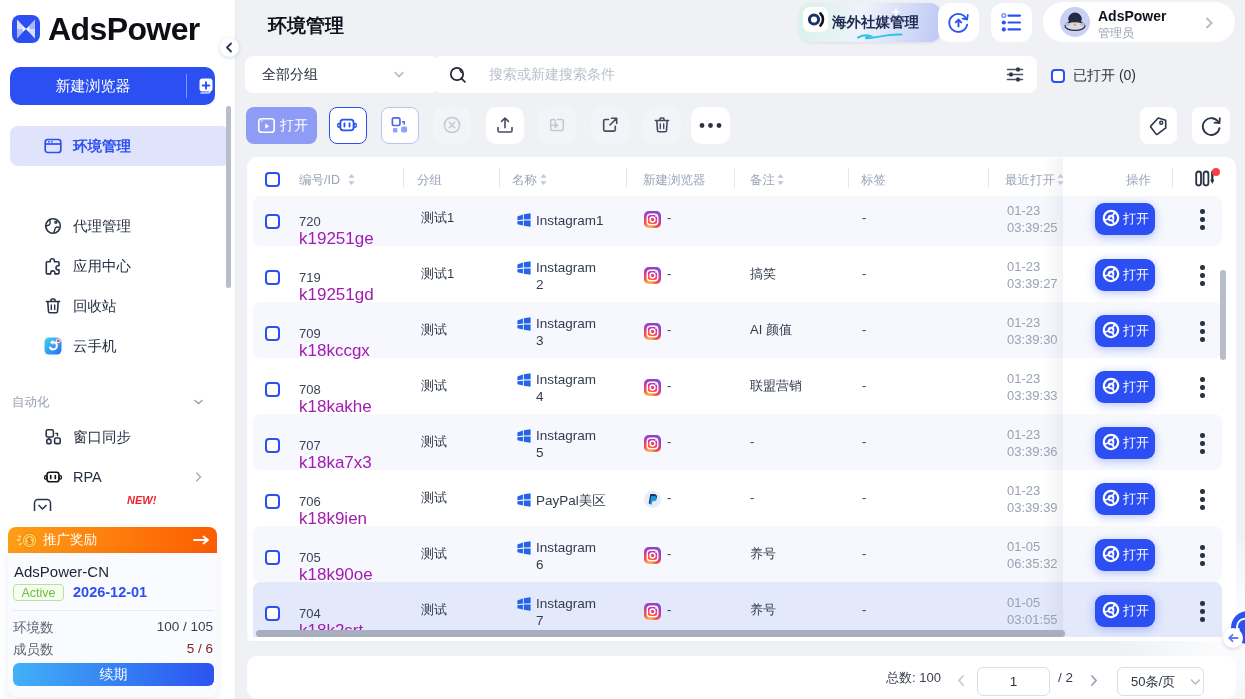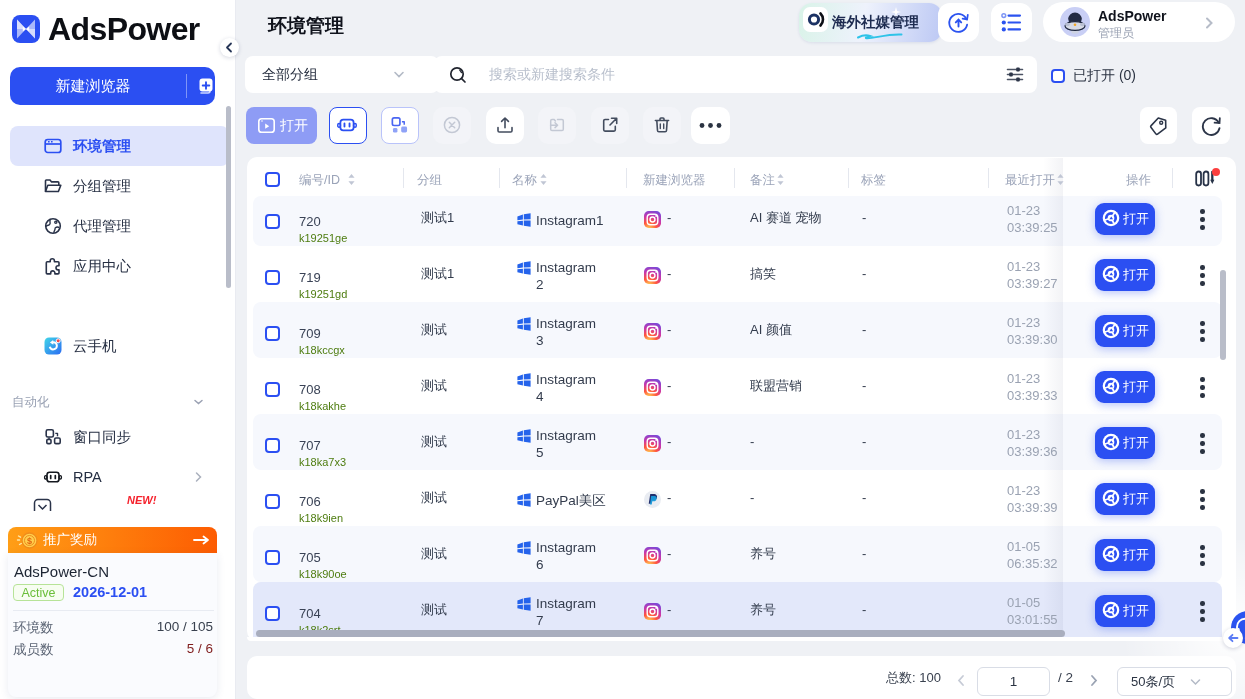--- a/index.html
+++ b/index.html
@@ -29,21 +29,21 @@
 
 .tbtn{position:absolute;top:107px;width:38px;height:37px;border-radius:10px;background:#f3f4f8}
 
 #card{left:247px;top:157px;width:989px;height:484px;border-radius:10px;background:#fff}
 .hdr{position:absolute;top:172px;font-size:12.5px;color:#9aa3b8}
 .hdv{position:absolute;top:168px;width:1px;height:20px;background:#e4e7ee}
 .stripe{position:absolute;left:253px;width:969px;border-radius:8px;background:#f6f8fd}
 .row{position:absolute;left:247px;width:989px;height:56px}
 .cbx{position:absolute;width:15px;height:15px;border:2px solid #2b4ff2;border-radius:4px;background:#fff}
 .c1{position:absolute;left:52px;top:23px;font-size:13px;color:#3a4356;line-height:17px}
-.c1 .sub{color:#4d7c0f;font-size:11px}
+.c1 .sub{color:#a21caf;font-size:17px}
 .c2{position:absolute;left:174px;top:0;height:56px;line-height:56px;font-size:13px;color:#333c4d}
 .nm{position:absolute;left:289px;font-size:13.5px;color:#333c4d;line-height:17px}
 .winic{position:absolute;left:270px;width:14px;height:14px}
 .pfic{position:absolute;left:397px;width:17px;height:17px}
 .pfdash{position:absolute;left:420px;top:0;height:56px;line-height:56px;font-size:13px;color:#333c4d}
 .rmk{position:absolute;left:503px;top:0;height:56px;line-height:56px;font-size:13px;color:#333c4d}
 .tg{position:absolute;left:615px;top:0;height:56px;line-height:56px;font-size:13px;color:#333c4d}
 .tm{position:absolute;left:760px;top:12px;font-size:13px;color:#9aa2b2;line-height:17px}
 .openbtn{position:absolute;left:848px;top:13px;width:60px;height:32px;border-radius:9px;background:#2b4ff2;color:#fff;box-shadow:0 2px 10px rgba(43,79,242,.35)}
 .openbtn span{position:absolute;left:28px;top:0;line-height:32px;font-size:13px}
@@ -87,40 +87,40 @@
     </div>
 
 <div class="mi on" style="top:126px">
       <svg class="ic" viewBox="0 0 20 20" fill="none" stroke="#2b4ff2" stroke-width="1.7">
 <rect x="2.2" y="3.5" width="15.6" height="13" rx="2.6"></rect>
         <path d="M2.2 8 h15.6"></path>
         <path d="M5 5.8 h1.6 M8 5.8 h1.6" stroke-width="1.5"></path>
       </svg>
       <div class="tx">环境管理</div>
     </div>
-<div class="mi" style="top:166px">
-      <svg class="ic" viewBox="0 0 20 20" fill="none" stroke="#2a3349" stroke-width="1.6" stroke-linejoin="round">
-<path d="M2.5 15.5 V4.8 a.8.8 0 0 1 .8-.8 H7 l1.6 1.9 H15 a.8.8 0 0 1 .8.8 V9"></path>
-        <path d="M2.5 15.5 l2.3-6.3 h13 l-2.4 6.3 Z"></path>
-      </svg>
-      <div class="tx">分组管理</div>
-    </div>
 <div class="mi" style="top:206px">
       <svg class="ic" viewBox="0 0 20 20" fill="none" stroke="#2a3349" stroke-width="1.6">
 <circle cx="10" cy="10" r="7.3"></circle>
         <path d="M7.5 3.2 c-1.8 2.2 .8 3.4 -.9 5.2 c-1.6 1.7 -3.5 .4 -3.8 2.4 M11 16.9 c-.5-2 1.2-2.4 1-4 c-.2-1.7 2.3-2.3 4.2-1.4" stroke-width="1.4"></path>
         <circle cx="12.8" cy="6.3" r="1.1" stroke-width="1.3"></circle>
       </svg>
       <div class="tx">代理管理</div>
     </div>
 <div class="mi" style="top:246px">
       <svg class="ic" viewBox="0 0 20 20" fill="none" stroke="#2a3349" stroke-width="1.6" stroke-linejoin="round">
 <path d="M7.2 4.8 a2.1 2.1 0 0 1 4.2 0 v.9 h3.6 a1 1 0 0 1 1 1 v3 h-.9 a2.1 2.1 0 0 0 0 4.2 h.9 v3 a1 1 0 0 1 -1 1 h-3.1 v-.9 a2.1 2.1 0 0 0 -4.2 0 v.9 H4.3 a1 1 0 0 1 -1-1 V6.7 a1 1 0 0 1 1-1 h2.9 Z"></path>
       </svg>
       <div class="tx">应用中心</div>
+    </div>
+<div class="mi" style="top:286px">
+      <svg class="ic" viewBox="0 0 20 20" fill="none" stroke="#2a3349" stroke-width="1.6" stroke-linecap="round">
+<path d="M3.4 5.5 h13.2 M8 5.5 V4 a1 1 0 0 1 1-1 h2 a1 1 0 0 1 1 1 v1.5 M4.8 5.5 l.7 10 a1.4 1.4 0 0 0 1.4 1.3 h6.2 a1.4 1.4 0 0 0 1.4-1.3 l.7-10"></path>
+        <path d="M8.3 9 v4.5 M11.7 9 v4.5" stroke-width="1.4"></path>
+      </svg>
+      <div class="tx">回收站</div>
     </div>
 <div class="mi" style="top:326px">
       <svg class="ic" viewBox="0 0 20 20">
 <defs>
           <linearGradient id="cp" x1="0" y1="0" x2="1" y2="1">
             <stop offset="0" stop-color="#41d6e8"></stop>
             <stop offset="1" stop-color="#2b6bf2"></stop>
           </linearGradient>
         </defs>
 <rect x="1.5" y="1.5" width="17" height="17" rx="4.5" fill="url(#cp)"></rect>
@@ -177,20 +177,21 @@
 </div>
 <div class="abs" id="pcard">
 <div style="position:absolute;left:6px;top:10px;font-size:15px;color:#1c2433">AdsPower-CN</div>
 <div style="position:absolute;left:5px;top:31px;width:51px;height:17px;border:1px solid #b7e398;border-radius:4px;background:#f7fdf1;text-align:center;line-height:16px;font-size:12.5px;color:#6abe39">Active</div>
 <div style="position:absolute;left:65px;top:31px;font-size:14.5px;font-weight:600;color:#2b4ff2">2026-12-01</div>
 <div style="position:absolute;left:5px;top:57px;width:201px;height:1px;background:#e8ebf2"></div>
 <div style="position:absolute;left:5px;top:66px;font-size:13.5px;color:#5c6575">环境数</div>
 <div style="position:absolute;right:4px;top:66px;font-size:13.5px;color:#39414f">100 / 105</div>
 <div style="position:absolute;left:5px;top:88px;font-size:13.5px;color:#5c6575">成员数</div>
 <div style="position:absolute;right:4px;top:88px;font-size:13.5px;color:#7f1d1d">5 / 6</div>
+<div style="position:absolute;left:5px;top:110px;width:201px;height:23px;border-radius:6px;background:linear-gradient(90deg,#41b1f6,#2b53f0);text-align:center;line-height:23px;font-size:14px;color:#fff">续期</div>
 </div>
 <div class="sb" style="left:226px;top:106px;width:5px;height:182px"></div>
 
 <div class="abs" id="title">环境管理</div>
 <div class="abs" style="left:799px;top:3px;width:143px;height:39px;border-radius:13px;background:linear-gradient(100deg,#d9f3e8,#eef2fc 45%,#bcc8f4);box-shadow:0 1px 3px rgba(60,80,160,.12)">
 <div style="position:absolute;left:4px;top:4px;width:25px;height:25px;border-radius:7px;background:#fff">
 <svg width="25" height="25" viewBox="0 0 25 25">
           <circle cx="11" cy="12.5" r="4.6" fill="none" stroke="#1c3264" stroke-width="3"></circle>
           <path d="M17.5 6.5 a8.5 8.5 0 0 1 0 12" stroke="#0c0f16" stroke-width="2.6" fill="none" stroke-linecap="round"></path>
         </svg>
@@ -405,21 +406,20 @@
         <path d="M.4 3.4 L5.9 1.6 V6.5 L.4 7.3 Z M6.8 1.3 L13.6 .2 V6.2 L6.8 6.4 Z M.4 8.2 L5.9 7.7 V12.6 L.4 11.2 Z M6.8 7.6 L13.6 7.4 V13.8 L6.8 12.8 Z" fill="#2563eb"></path>
       </svg>
       <div class="nm" style="top:22px">Instagram1</div>
       <svg class="pfic" style="top:21px" viewBox="0 0 18 18">
         <rect width="18" height="18" rx="5" fill="url(#igg)"></rect>
         <rect x="3.4" y="3.4" width="11.2" height="11.2" rx="3.4" fill="none" stroke="#fff" stroke-width="1.5"></rect>
         <circle cx="9" cy="9" r="2.6" fill="none" stroke="#fff" stroke-width="1.5"></circle>
         <circle cx="12.9" cy="5.2" r="1" fill="#fff"></circle>
       </svg>
       <div class="pfdash">-</div>
-      <div class="rmk">AI 赛道 宠物</div>
       <div class="tg">-</div>
       <div class="tm">
         <div>01-23</div>
         <div>03:39:25</div>
       </div>
       <div class="openbtn">
         <svg style="position:absolute;left:7px;top:6px" width="18" height="18" viewBox="0 0 18 18">
           <circle cx="9" cy="9" r="8.3" fill="#fff"></circle>
           <circle cx="9" cy="9" r="4.7" fill="none" stroke="#2b4ff2" stroke-width="2.7"></circle>
           <path d="M9 9 L13.5 2.5 M9 9 L3 11 M9 9 L12 14.5" stroke="#fff" stroke-width="1.7"></path>
@@ -732,21 +732,21 @@
 <svg class="abs" style="left:956px;top:674px" width="10" height="13" viewBox="0 0 10 13">
       <path d="M7 2 L3 6.5 L7 11" stroke="#c6cbd6" stroke-width="1.8" fill="none" stroke-linecap="round"></path>
     </svg>
 <div class="pbox" style="left:977px;width:73px">
       <div style="width:71px;text-align:center;line-height:27px;font-size:13.5px;color:#2b3443">1</div>
     </div>
 <div class="pgtxt" style="left:1058px">/ 2</div>
 <svg class="abs" style="left:1089px;top:674px" width="10" height="13" viewBox="0 0 10 13">
       <path d="M3 2 L7 6.5 L3 11" stroke="#9aa3b3" stroke-width="1.8" fill="none" stroke-linecap="round"></path>
     </svg>
-<div class="pbox" style="left:1117px;width:115px">
+<div class="pbox" style="left:1117px;width:87px">
       <div style="position:absolute;left:13px;line-height:27px;font-size:13px;color:#2b3443">50条/页</div>
 <svg style="position:absolute;left:72px;top:11px" width="11" height="7" viewBox="0 0 11 7">
         <path d="M1.5 1 L5.5 5 L9.5 1" stroke="#b3bac6" stroke-width="1.5" fill="none" stroke-linecap="round"></path>
       </svg>
     </div>
 
 <div class="abs" style="left:1231px;top:611px;width:34px;height:33px;border-radius:50%;background:#2b53f0">
 <svg style="position:absolute;left:1px;top:3px" width="26" height="27" viewBox="0 0 26 27" fill="none" stroke="#fff" stroke-width="1.9">
         <path d="M5 15 v-2.2 a8 8 0 0 1 16 0 V15"></path>
         <rect x="3.4" y="13.8" width="4.4" height="7" rx="2" fill="#fff" stroke="none"></rect>

